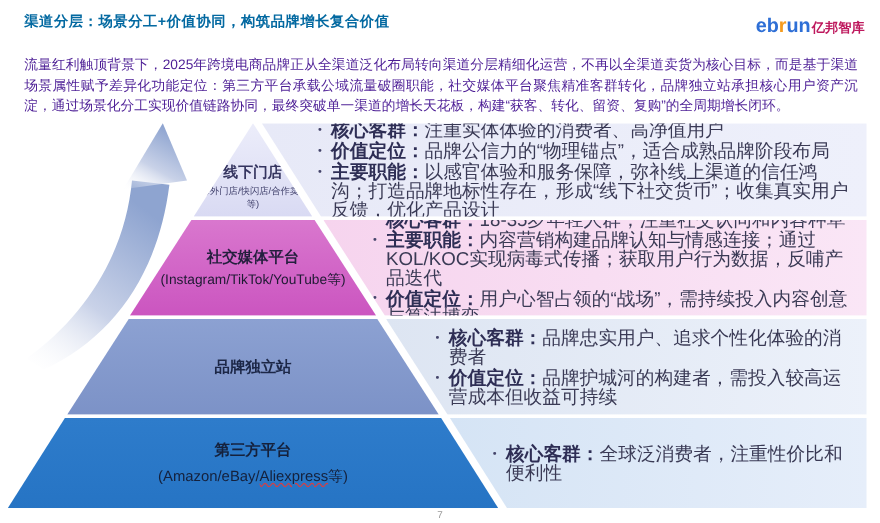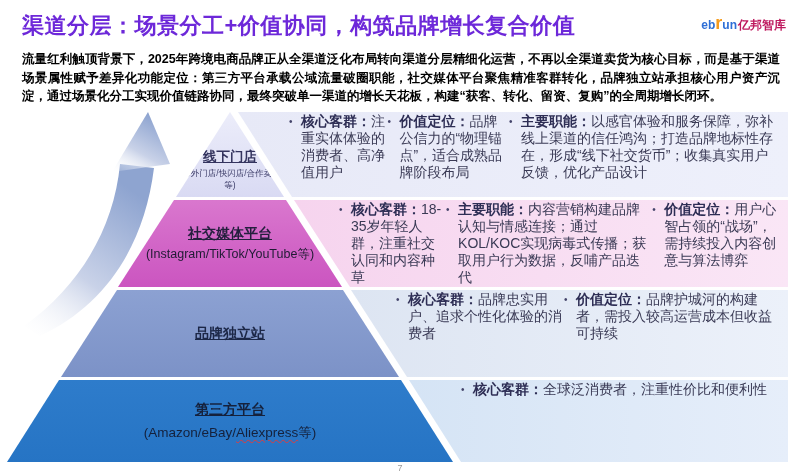--- a/index.html
+++ b/index.html
@@ -1,60 +1,60 @@
 <!DOCTYPE html>
 <html><head>
 <meta charset="utf-8">
 <style>
   html,body{margin:0;padding:0;}
   body{
     width:800px;height:475px;position:relative;overflow:hidden;background:#ffffff;
     font-family:"Liberation Sans","DejaVu Sans",sans-serif;
   }
   .title{
-    position:absolute;left:22px;top:11px;font-size:22px;font-weight:bold;
-    color:#6d28d9;letter-spacing:.5px;white-space:nowrap;
+    position:absolute;left:22px;top:11px;font-size:13px;font-weight:bold;
+    color:#0369a1;letter-spacing:.5px;white-space:nowrap;
   }
   .logo{position:absolute;right:14px;top:13px;font-weight:bold;white-space:nowrap;}
-  .lg-b{color:#2e6fd6;font-size:12px;margin-top:40px;}
+  .lg-b{color:#2e6fd6;font-size:18px;margin-top:40px;}
   .lg-o{color:#f59b1d;font-size:18px;}
   .lg-cn{color:#be185d;font-size:12px;font-weight:bold;margin-left:1px;}
   .intro{
     position:absolute;left:22px;top:50px;width:758px;margin:0;
-    font-size:12.5px;line-height:1.48;color:#000000;text-align:justify;font-weight:700;
+    font-size:12.5px;line-height:1.48;color:#4c1d95;text-align:justify;font-weight:400;
   }
   .stage{position:absolute;left:0;top:108px;width:800px;height:362px;}
   .arrow{position:absolute;left:22px;top:0px;}
   
   .seg{position:absolute;display:flex;flex-direction:column;align-items:center;justify-content:center;text-align:center;}
   .seg1{left:176px;top:4px;width:108px;height:85px;
         background:linear-gradient(180deg,#ecedfa,#d9daf3);
         clip-path:polygon(50% 0,100% 100%,0 100%);
         justify-content:flex-end;padding-bottom:5px;box-sizing:border-box;}
   .seg2{left:118px;top:92px;width:224px;height:87px;
         background:linear-gradient(180deg,#d977ce,#cb55c0);
         clip-path:polygon(56px 0,168px 0,100% 100%,0 100%);}
   .seg3{left:61px;top:182px;width:338px;height:87px;
         background:linear-gradient(180deg,#8ca1d2,#7c92c7);
         clip-path:polygon(56px 0,282px 0,100% 100%,0 100%);}
   .seg4{left:7px;top:272px;width:446px;height:82px;
         background:linear-gradient(180deg,#2e7ccb,#2674c4);
         clip-path:polygon(52px 0,394px 0,100% 100%,0 100%);}
-  .seg-name{font-weight:bold;font-size:14px;text-decoration:underline;}
+  .seg-name{font-weight:bold;font-size:14px;}
   .seg1 .seg-name{color:#34345f;font-size:13.5px;}
   .seg1 .seg-sub{font-size:8.5px;color:#3c3c68;margin-top:2px;}
   .seg2 .seg-name{color:#241f3e;}
   .seg2 .seg-sub{font-size:12.5px;color:#1f1a33;max-width:195px;line-height:1.35;margin-top:3px;}
   .seg3 .seg-name{color:#1c2747;}
   .seg4 .seg-name{color:#15213c;}
   .seg4 .seg-sub{font-size:13.5px;color:#15213c;margin-top:5px;}
   .squiggle{text-decoration:underline wavy #e03b3b 1px;text-underline-offset:2px;}
   
-  .panel{position:absolute;display:flex;flex-direction:row;justify-content:center;
-         box-sizing:border-box;font-size:14px;line-height:17px;color:#3a3a55;}
+  .panel{position:absolute;display:flex;flex-direction:column;justify-content:center;
+         box-sizing:border-box;font-size:17px;line-height:17px;color:#3a3a55;}
   .p1{left:238px;top:4px;width:550px;height:85px;padding-left:50px;padding-right:12px;
       background:linear-gradient(90deg,#e7e9f7,#eef0fb);
       clip-path:polygon(0 0,100% 0,100% 100%,54px 100%);}
   .p2{left:294px;top:92px;width:494px;height:87px;padding-left:44px;padding-right:10px;
       background:linear-gradient(90deg,#f6d4ee,#fae6f6);
       clip-path:polygon(0 0,100% 0,100% 100%,56px 100%);}
   .p3{left:351px;top:182px;width:437px;height:87px;padding-left:44px;padding-right:10px;
       background:linear-gradient(90deg,#dde5f2,#ecf1fa);
       clip-path:polygon(0 0,100% 0,100% 100%,56px 100%);}
   .p4{left:409px;top:272px;width:379px;height:82px;padding-left:38px;padding-right:8px;

